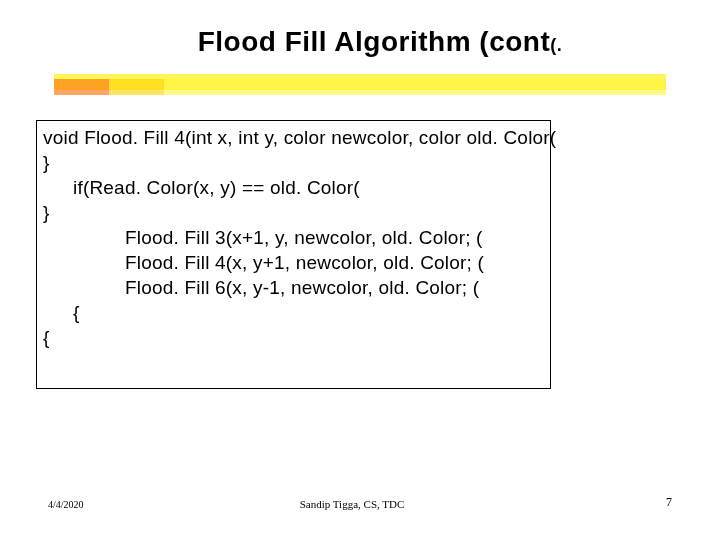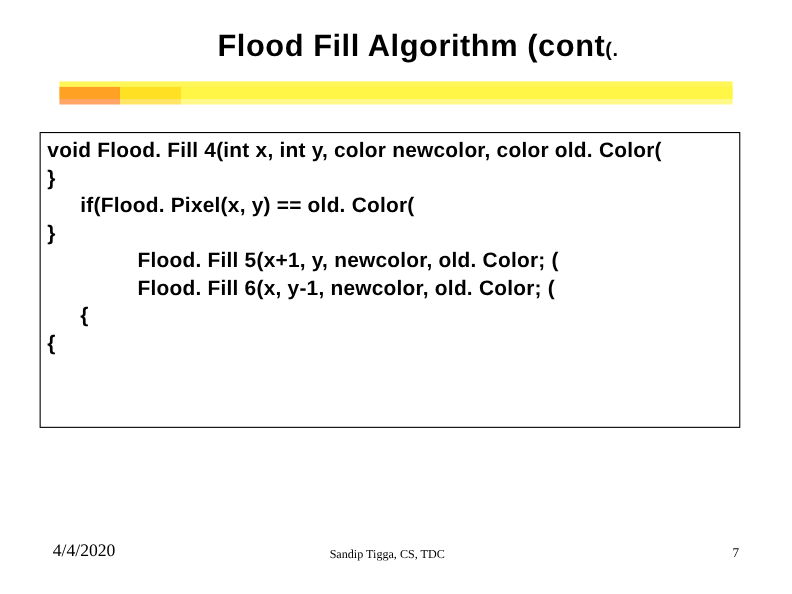--- a/index.html
+++ b/index.html
@@ -59,43 +59,42 @@
     background: linear-gradient(to right,
       #ff6a00 0%, #ff6a00 9%,
       #ffd200 9%, #ffd200 18%,
       #fff53a 18%, #fff53a 100%);
     opacity: 0.6;
   }
   .codebox {
     position: absolute;
     top: 120px;
     left: 36px;
-    width: 637px;
+    width: 515px;
     height: 269px;
     border: 1px solid #000;
     box-sizing: border-box;
     padding: 4px 6px 4px 6px;
-    font-weight: bold;
   }
   .line {
     font-family: Verdana, Geneva, sans-serif;
     font-size: 19px;
     line-height: 25px;
     color: #000;
     white-space: pre;
     letter-spacing: 0.2px;
   }
   .ind1 { padding-left: 30px; }
   .ind2 { padding-left: 82px; }
   .footer-date {
     position: absolute;
     left: 48px;
     bottom: 30px;
     font-family: "Times New Roman", Times, serif;
-    font-size: 16px;
+    font-size: 10px;
     color: #000;
   }
   .footer-author {
     position: absolute;
     left: 0;
     width: 704px;
     bottom: 30px;
     text-align: center;
     font-family: "Times New Roman", Times, serif;
     font-size: 11px;
@@ -120,23 +119,24 @@
   </div>
 
   <div class="highlight">
     <div class="hl-yellow"></div>
     <div class="hl-grad"></div>
   </div>
 
   <div class="codebox">
     <div class="line">void Flood. Fill 4(int x, int y, color newcolor, color old. Color(</div>
     <div class="line">}</div>
-    <div class="line ind1">if(Flood. Pixel(x, y) == old. Color(</div>
+    <div class="line ind1">if(Read. Color(x, y) == old. Color(</div>
     <div class="line">}</div>
-    <div class="line ind2">Flood. Fill 5(x+1, y, newcolor, old. Color; (</div>
+    <div class="line ind2">Flood. Fill 3(x+1, y, newcolor, old. Color; (</div>
+    <div class="line ind2">Flood. Fill 4(x, y+1, newcolor, old. Color; (</div>
     <div class="line ind2">Flood. Fill 6(x, y-1, newcolor, old. Color; (</div>
     <div class="line ind1">{</div>
     <div class="line">{</div>
   </div>
 
   <div class="footer-date">4/4/2020</div>
   <div class="footer-author">Sandip Tigga, CS, TDC</div>
   <div class="footer-page">7</div>
 
 </div>

